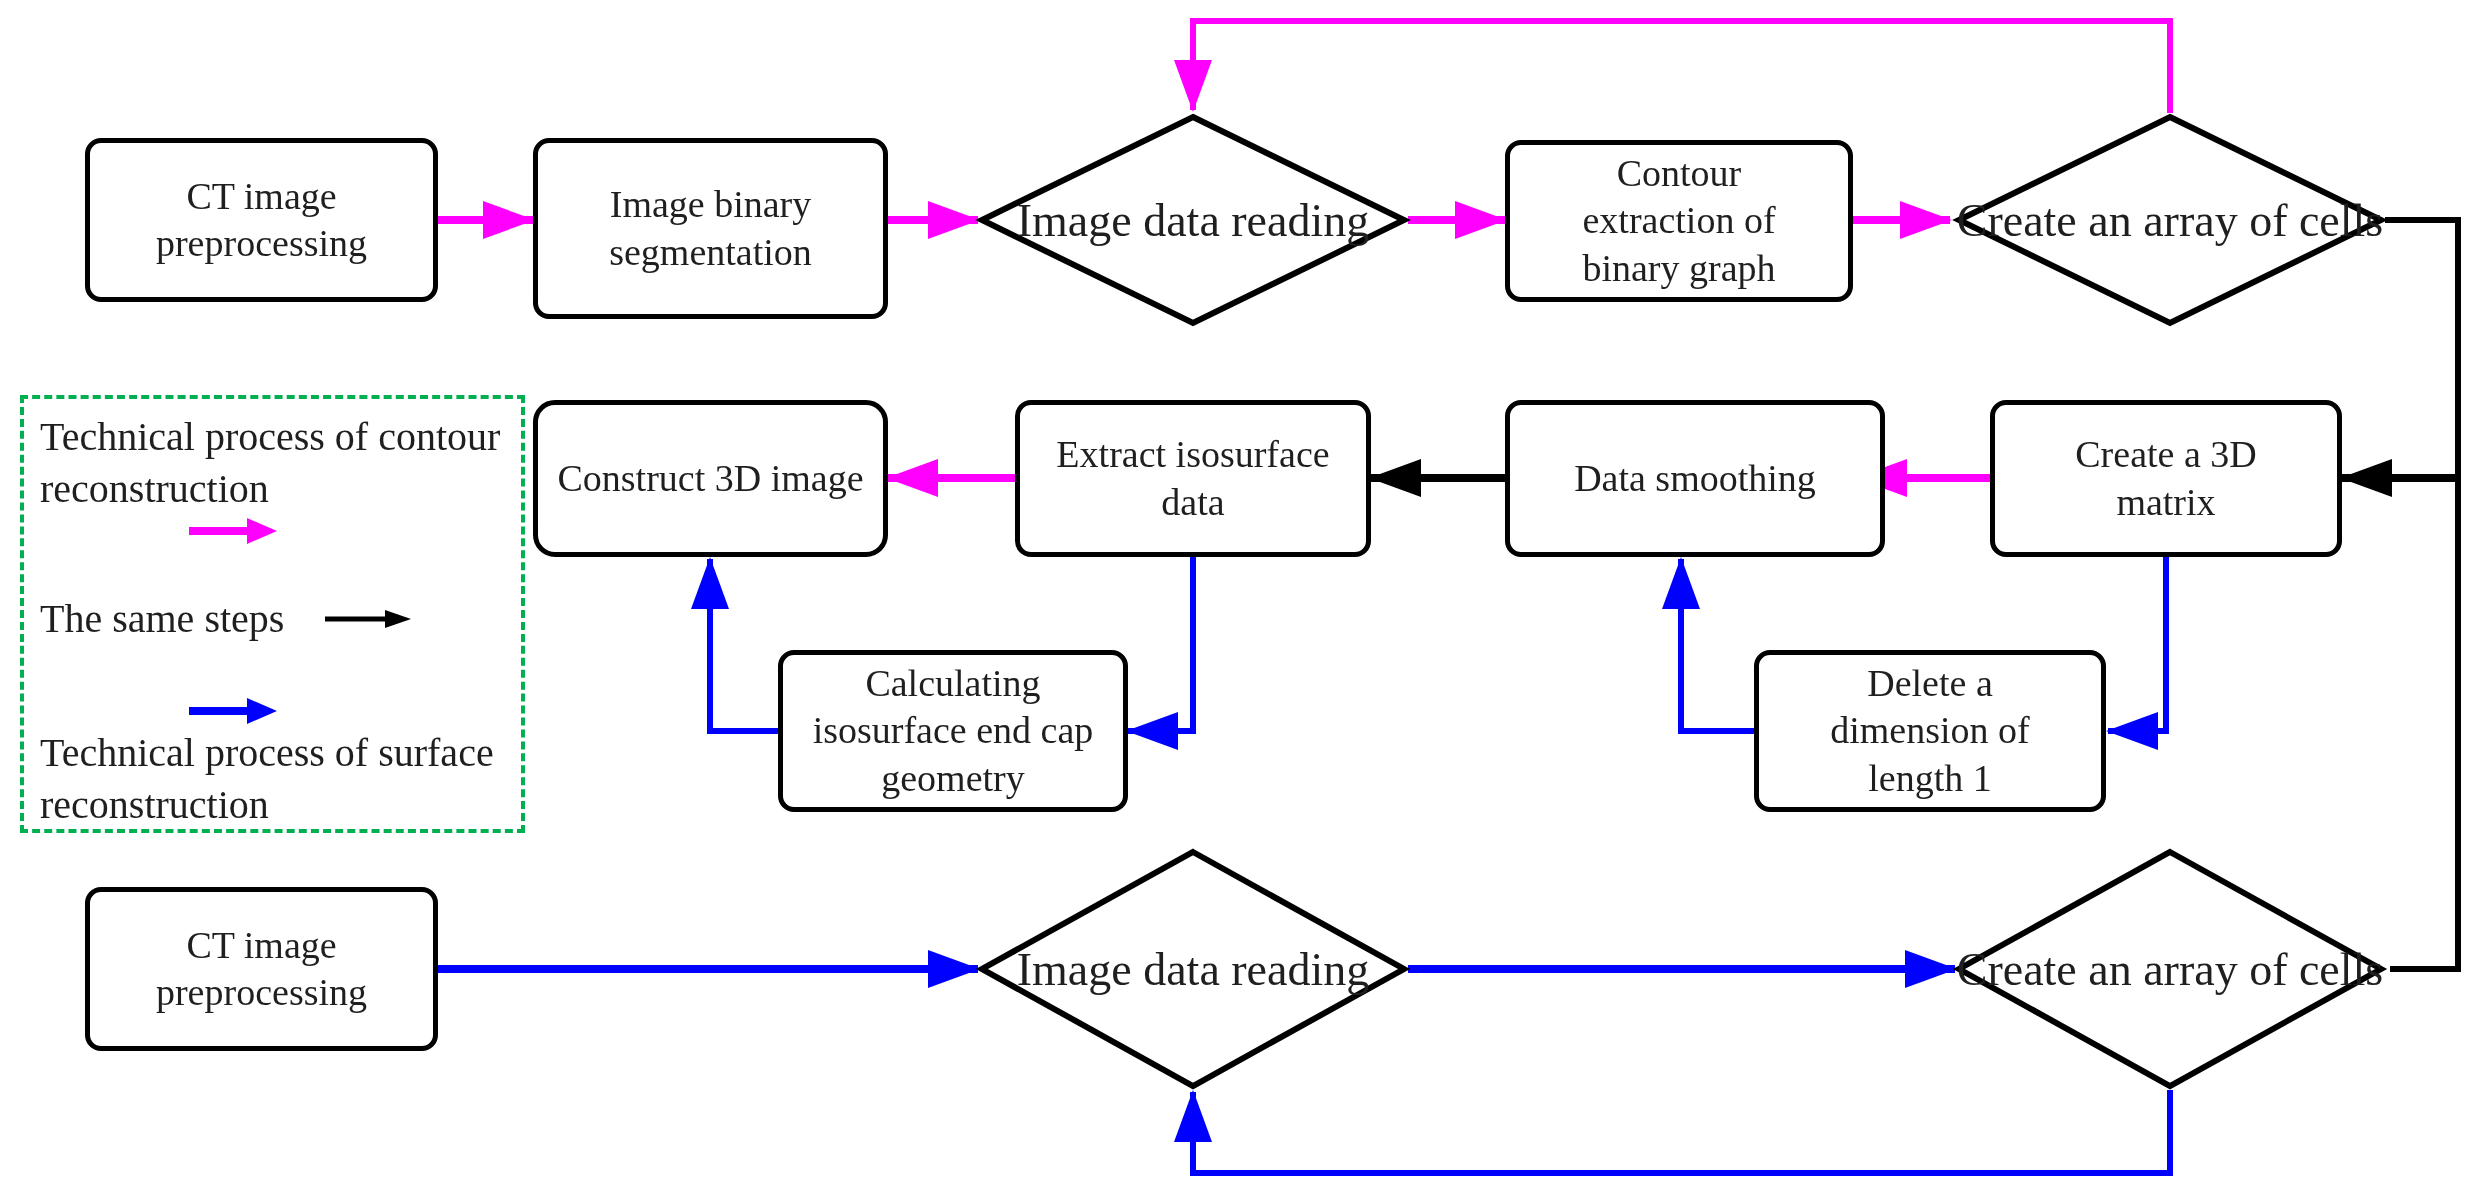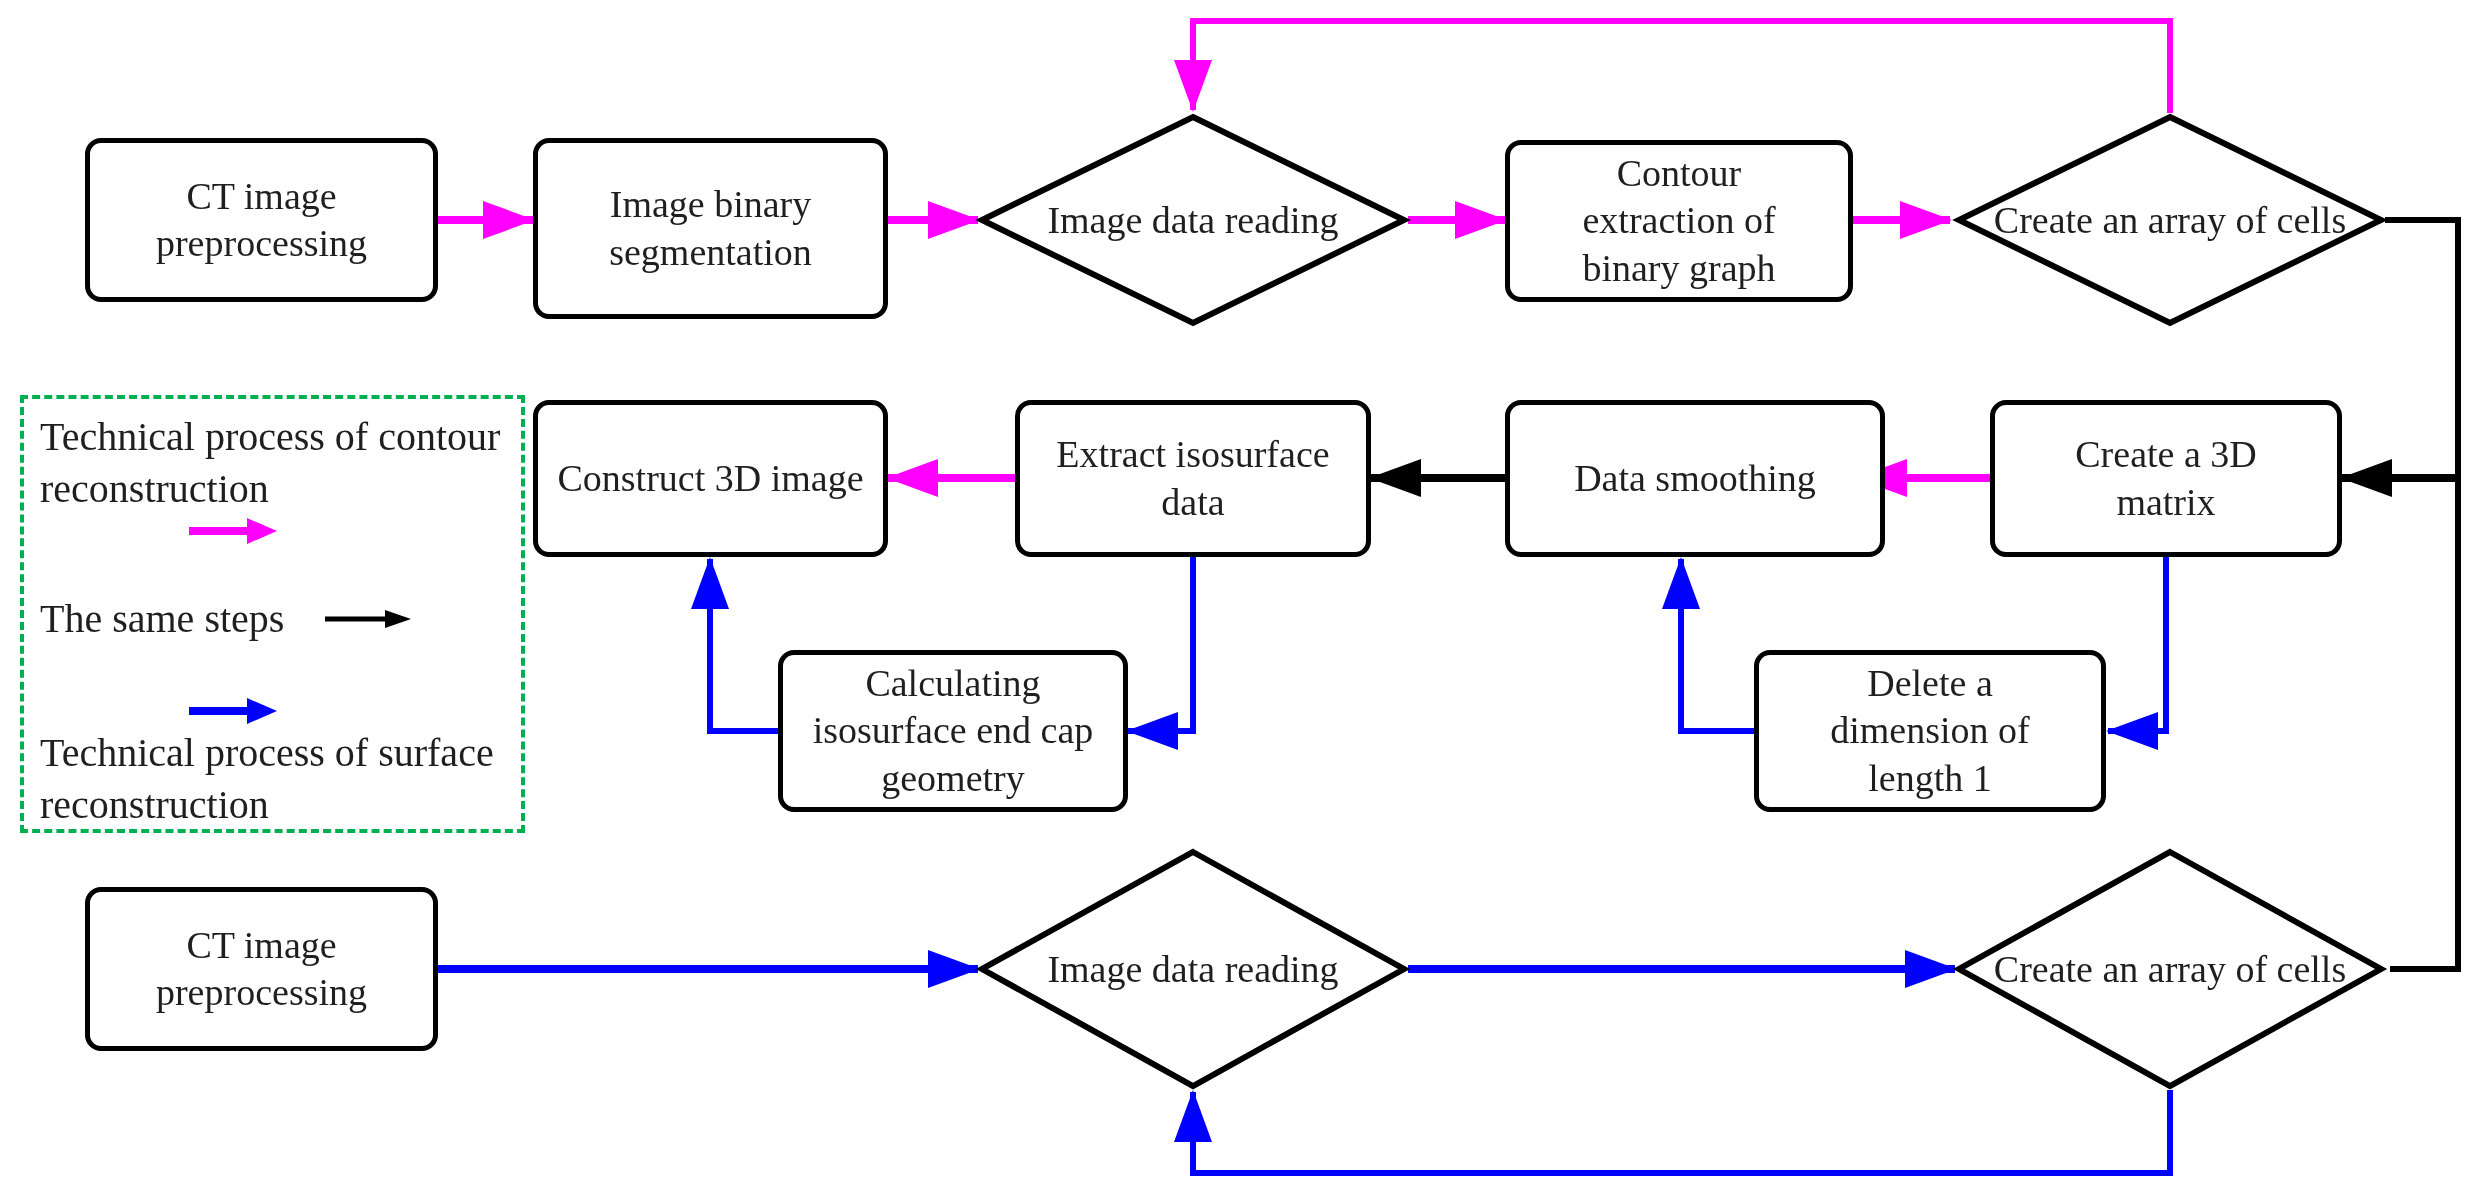--- a/index.html
+++ b/index.html
@@ -15,21 +15,21 @@
   .fill-m{fill:var(--contour-process);}
   .fill-k{fill:var(--same-steps);}
   .fill-b{fill:var(--surface-process);}
   .node{position:absolute;z-index:2;box-sizing:border-box;}
   .box{background:#fff;border:5px solid var(--node-border,#000);border-radius:16px;
        display:flex;align-items:center;justify-content:center;text-align:center;
        font-size:38px;line-height:1.24;}
   .diamond{display:flex;align-items:center;justify-content:center;}
   .diamond svg{position:absolute;left:0;top:0;width:100%;height:100%;overflow:visible;}
   .diamond polygon{fill:#fff;stroke:var(--node-border,#000);stroke-width:6px;}
-  .dlabel{position:relative;z-index:3;font-size:38px;white-space:nowrap;text-align:center;}
+  .dlabel{position:relative;z-index:3;font-size:46px;white-space:nowrap;text-align:center;}
   .legend{position:absolute;left:20px;top:395px;width:505px;height:438px;z-index:2;
           border:4px dashed var(--legend-border,#00B050);box-sizing:border-box;
           padding:12px 8px 0 16px;font-size:40px;line-height:1.3;}
   .legend .larrow{display:block;}
   .legend .arrow-indent{margin-left:147px;}
   .legend-row{display:flex;align-items:center;margin-top:46px;gap:37px;}
   .legend-row svg{margin-left:4px;}
   .surface-item{margin-top:50px;}
   .lbl{display:block;}
 </style>
@@ -88,21 +88,21 @@
   <div class="node box" style="left:1505px;top:140px;width:348px;height:162px;padding:5px 39px;">
     <span class="lbl">Contour extraction of binary graph</span>
   </div>
   <div class="node diamond" style="left:1955px;top:113px;width:430px;height:214px;">
     <svg viewBox="0 0 430 214" preserveAspectRatio="none">
       <polygon points="215,4 426,107 215,210 4,107"></polygon>
     </svg>
     <span class="dlabel">Create an array of cells</span>
   </div>
 
-  <div class="node box" style="left:533px;top:400px;width:355px;height:157px;">
+  <div class="node box" style="left:533px;top:400px;width:355px;height:157px;border-radius:22px;">
     <span class="lbl">Construct 3D image</span>
   </div>
   <div class="node box" style="left:1015px;top:400px;width:356px;height:157px;padding:0 22px;">
     <span class="lbl">Extract isosurface data</span>
   </div>
   <div class="node box" style="left:1505px;top:400px;width:380px;height:157px;">
     <span class="lbl">Data smoothing</span>
   </div>
   <div class="node box" style="left:1990px;top:400px;width:352px;height:157px;padding:0 34px;">
     <span class="lbl">Create a 3D matrix</span>

